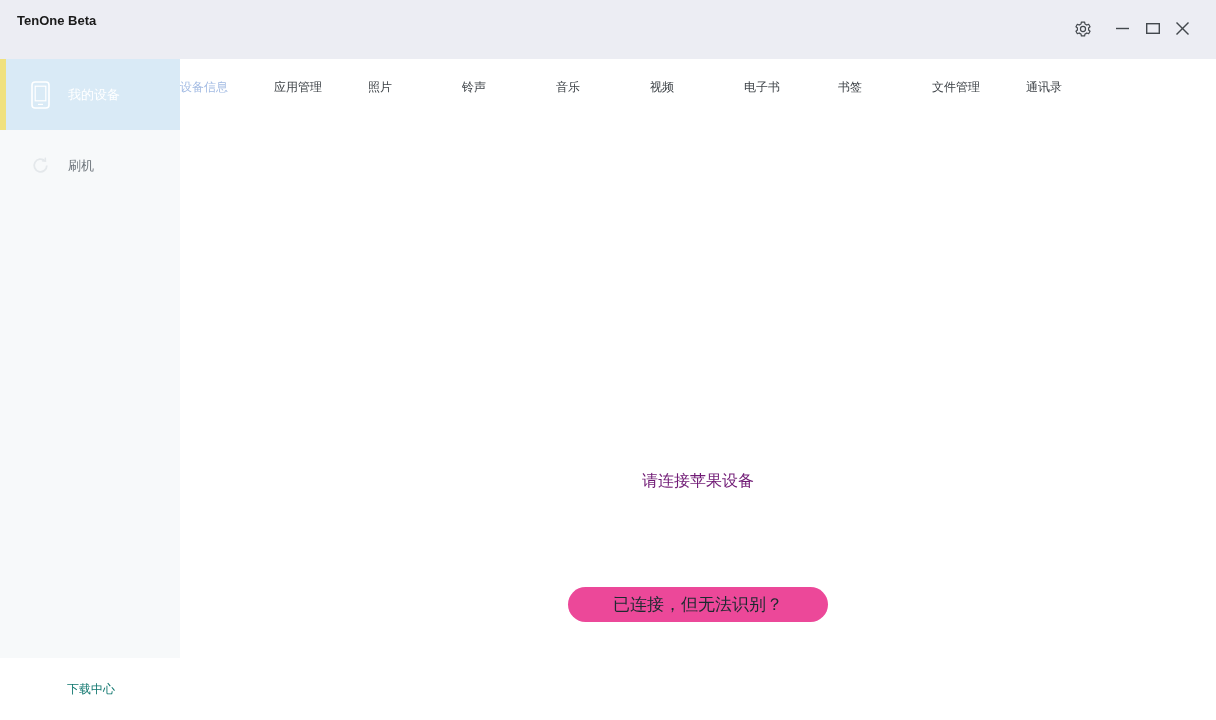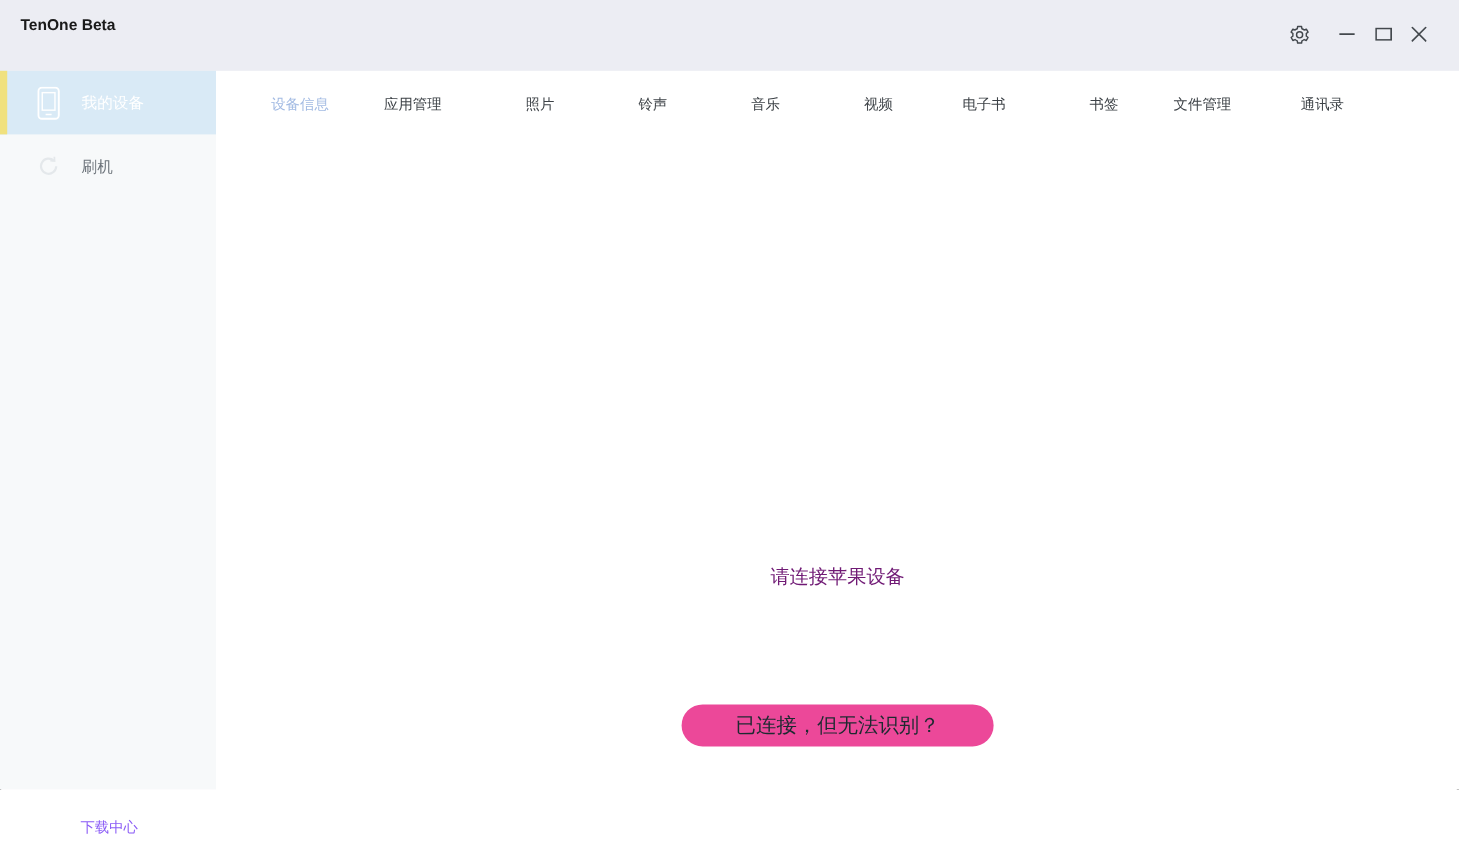--- a/index.html
+++ b/index.html
@@ -39,21 +39,21 @@
   .ctrl-close    { left: 1169px; }
   
   .sidebar {
     position: absolute; left: 0; top: 59px;
     width: 180px; height: 599px;
     background: #F7F9FA;
   }
   .side-item {
     position: relative;
     display: flex; align-items: center;
-    height: 53px;
+    height: 71px;
     padding-left: 31px;
     cursor: pointer;
     font-size: 13px;
     color: #6E757C;
   }
   .side-item .icon { width: 19px; margin-right: 18px; display: flex; align-items: center; justify-content: center; }
   .side-item.active { background: #D9EAF6; color: #FFFFFF; }
   .accent-bar {
     position: absolute; left: 0; top: 0;
     width: 6px; height: 100%;
@@ -61,38 +61,38 @@
   }
   
   .footer {
     position: absolute; left: 0; top: 658px;
     width: 100%; height: 62px;
     background: #ffffff;
     display: flex; align-items: center;
   }
   .download-link {
     margin-left: 67px;
-    font-size: 12px; color: #8b5cf6;
+    font-size: 12px; color: #0f766e;
     cursor: pointer;
   }
   
   .main {
     position: absolute; left: 180px; top: 59px;
     width: 1036px; height: 599px;
     background: #ffffff;
   }
   .tabs {
     position: absolute; left: 0; top: 0;
     height: 56px;
     display: flex;
   }
   .tab {
     width: 94px;
     line-height: 56px;
-    text-align: right;
+    text-align: left;
     font-size: 12px;
     color: #3D4247;
     cursor: pointer;
     white-space: nowrap;
   }
   .tab.active { color: #A3BBE3; }
   .connect-message {
     position: absolute; left: 0; top: 412px;
     width: 100%;
     text-align: center;

